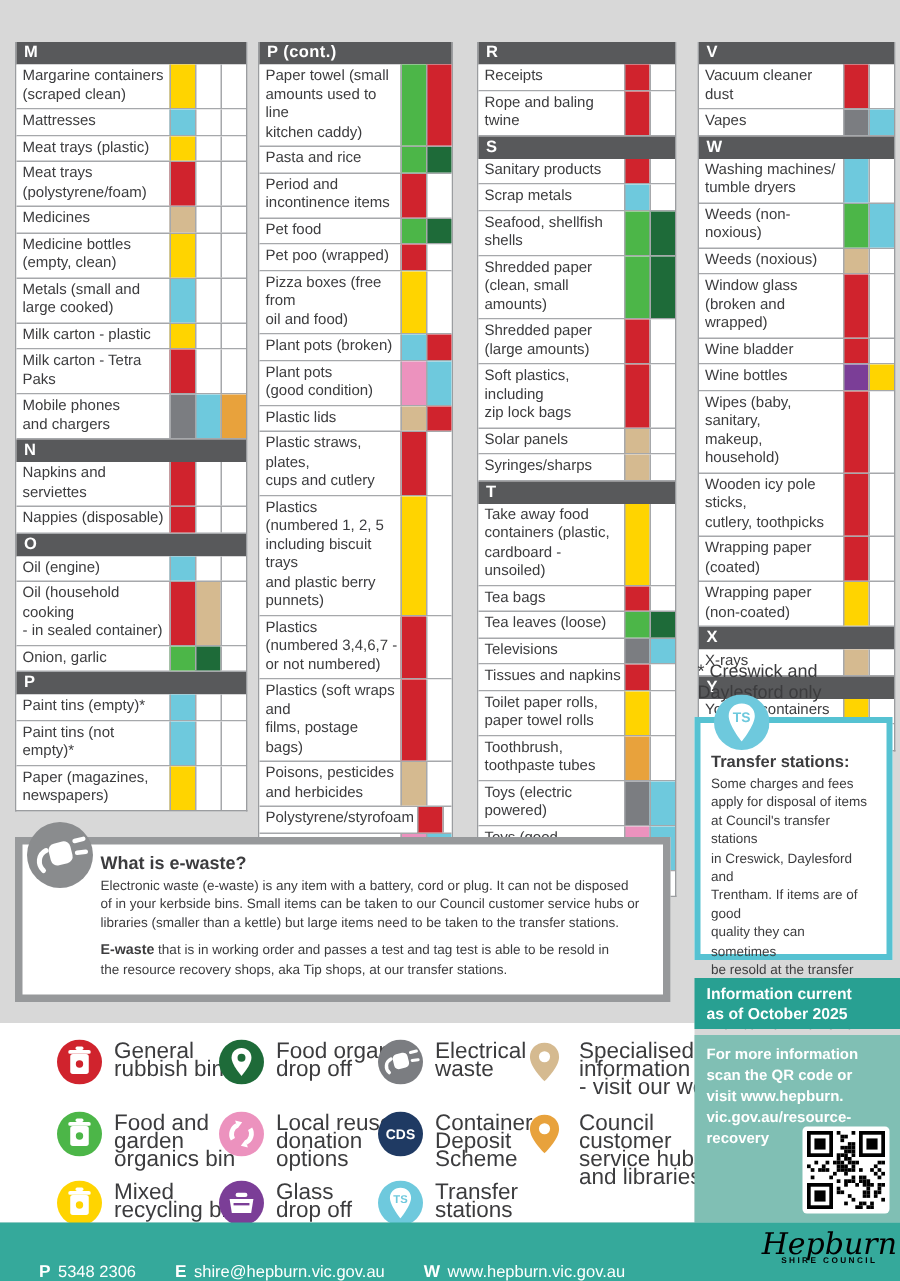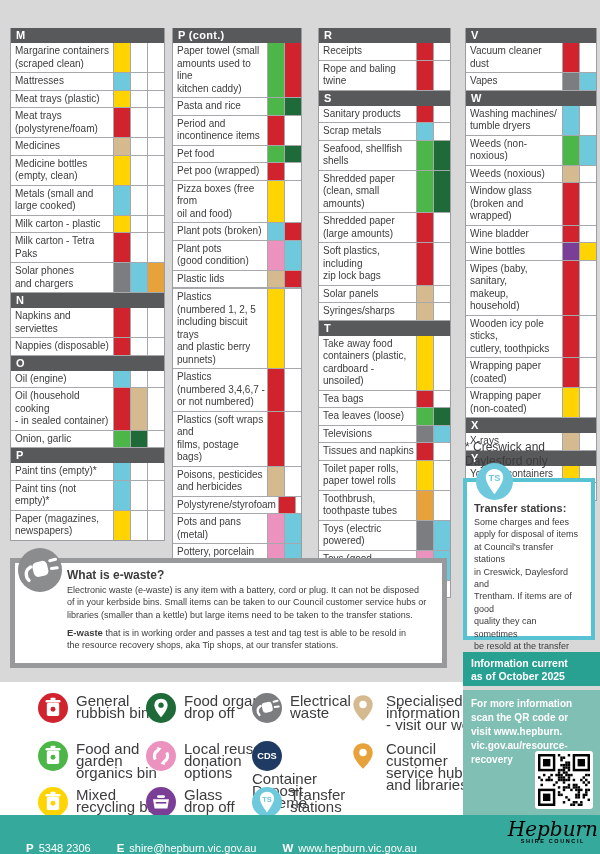--- a/index.html
+++ b/index.html
@@ -142,21 +142,21 @@
       </div>
       <div class="row">
         <div class="txt">Milk carton - Tetra Paks</div>
         <div class="chips">
           <span class="chip" style="background: rgb(208, 35, 45);"></span>
           <span class="chip"></span>
           <span class="chip"></span>
         </div>
       </div>
       <div class="row">
-        <div class="txt">Solar phones
+        <div class="txt">Mobile phones
 and chargers</div>
         <div class="chips">
           <span class="chip" style="background: rgb(123, 125, 129);"></span>
           <span class="chip" style="background: rgb(110, 201, 221);"></span>
           <span class="chip" style="background: rgb(232, 162, 60);"></span>
         </div>
       </div>
       <div class="sec-header">N</div>
       <div class="row">
         <div class="txt">Napkins and serviettes</div>
@@ -291,20 +291,22 @@
         </div>
       </div>
       <div class="row">
         <div class="txt">Plastic lids</div>
         <div class="chips">
           <span class="chip" style="background: rgb(213, 186, 144);"></span>
           <span class="chip" style="background: rgb(208, 35, 45);"></span>
         </div>
       </div>
       <div class="row">
+        <div class="txt">Plastic straws, plates,
+cups and cutlery</div>
         <div class="chips">
           <span class="chip" style="background: rgb(208, 35, 45);"></span>
           <span class="chip"></span>
         </div>
       </div>
       <div class="row">
         <div class="txt">Plastics
 (numbered 1, 2, 5
 including biscuit trays
 and plastic berry
@@ -756,21 +758,21 @@
           <path d="M8.5 25c-3.2-3-2.8-8.2 1.3-10.3" stroke="#fff" stroke-width="2.6" fill="none" stroke-linecap="round"></path>
        <rect x="11.5" y="10.5" width="11.5" height="11.5" rx="3.5" fill="#fff" transform="rotate(-14 17 16)"></rect>
        <g stroke="#fff" stroke-width="2.3" stroke-linecap="round">
        <line x1="24.5" y1="9.8" x2="29" y2="8.7"></line>
             <line x1="25.8" y1="15.8" x2="30.3" y2="15.3"></line>
           </g>
         </svg></div>
       <div class="legend-label">Electrical
 waste</div>
     </div>
-    <div class="legend-cell" style="left: 252px; top: 741px; flex-direction: column;">
+    <div class="legend-cell" style="left: 252px; top: 741px;">
       <div class="legend-icon"><svg viewBox="0 0 34 34" width="100%" height="100%">
           <circle cx="17" cy="17" r="17" fill="#1F3A63"></circle>
           <text x="17" y="20.8" font-size="10.5" font-weight="bold" fill="#fff" text-anchor="middle" font-family="Liberation Sans, sans-serif">CDS</text>
         </svg></div>
       <div class="legend-label">Container
 Deposit
 Scheme</div>
     </div>
     <div class="legend-cell" style="left: 252px; top: 787px;">
       <div class="legend-icon"><svg viewBox="0 0 34 34" width="100%" height="100%">

